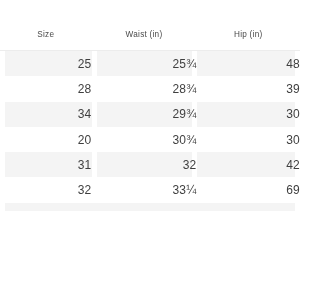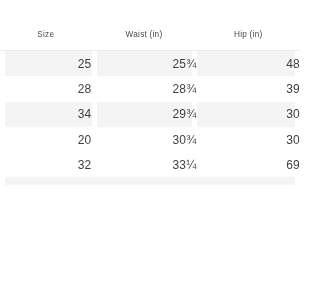--- a/index.html
+++ b/index.html
@@ -112,20 +112,25 @@
       <tr class="striped">
         <td class="cell-size">34</td>
         <td class="cell-waist">29¾</td>
         <td class="cell-hip">30</td>
       </tr>
       <tr>
         <td class="cell-size">20</td>
         <td class="cell-waist">30¾</td>
         <td class="cell-hip">30</td>
       </tr>
+      <tr class="striped">
+        <td class="cell-size">31</td>
+        <td class="cell-waist">32</td>
+        <td class="cell-hip">42</td>
+      </tr>
       <tr>
         <td class="cell-size">32</td>
         <td class="cell-waist">33¼</td>
         <td class="cell-hip">69</td>
       </tr>
     </tbody>
   </table>
   <div class="footer-band"></div>
 </div>
 

